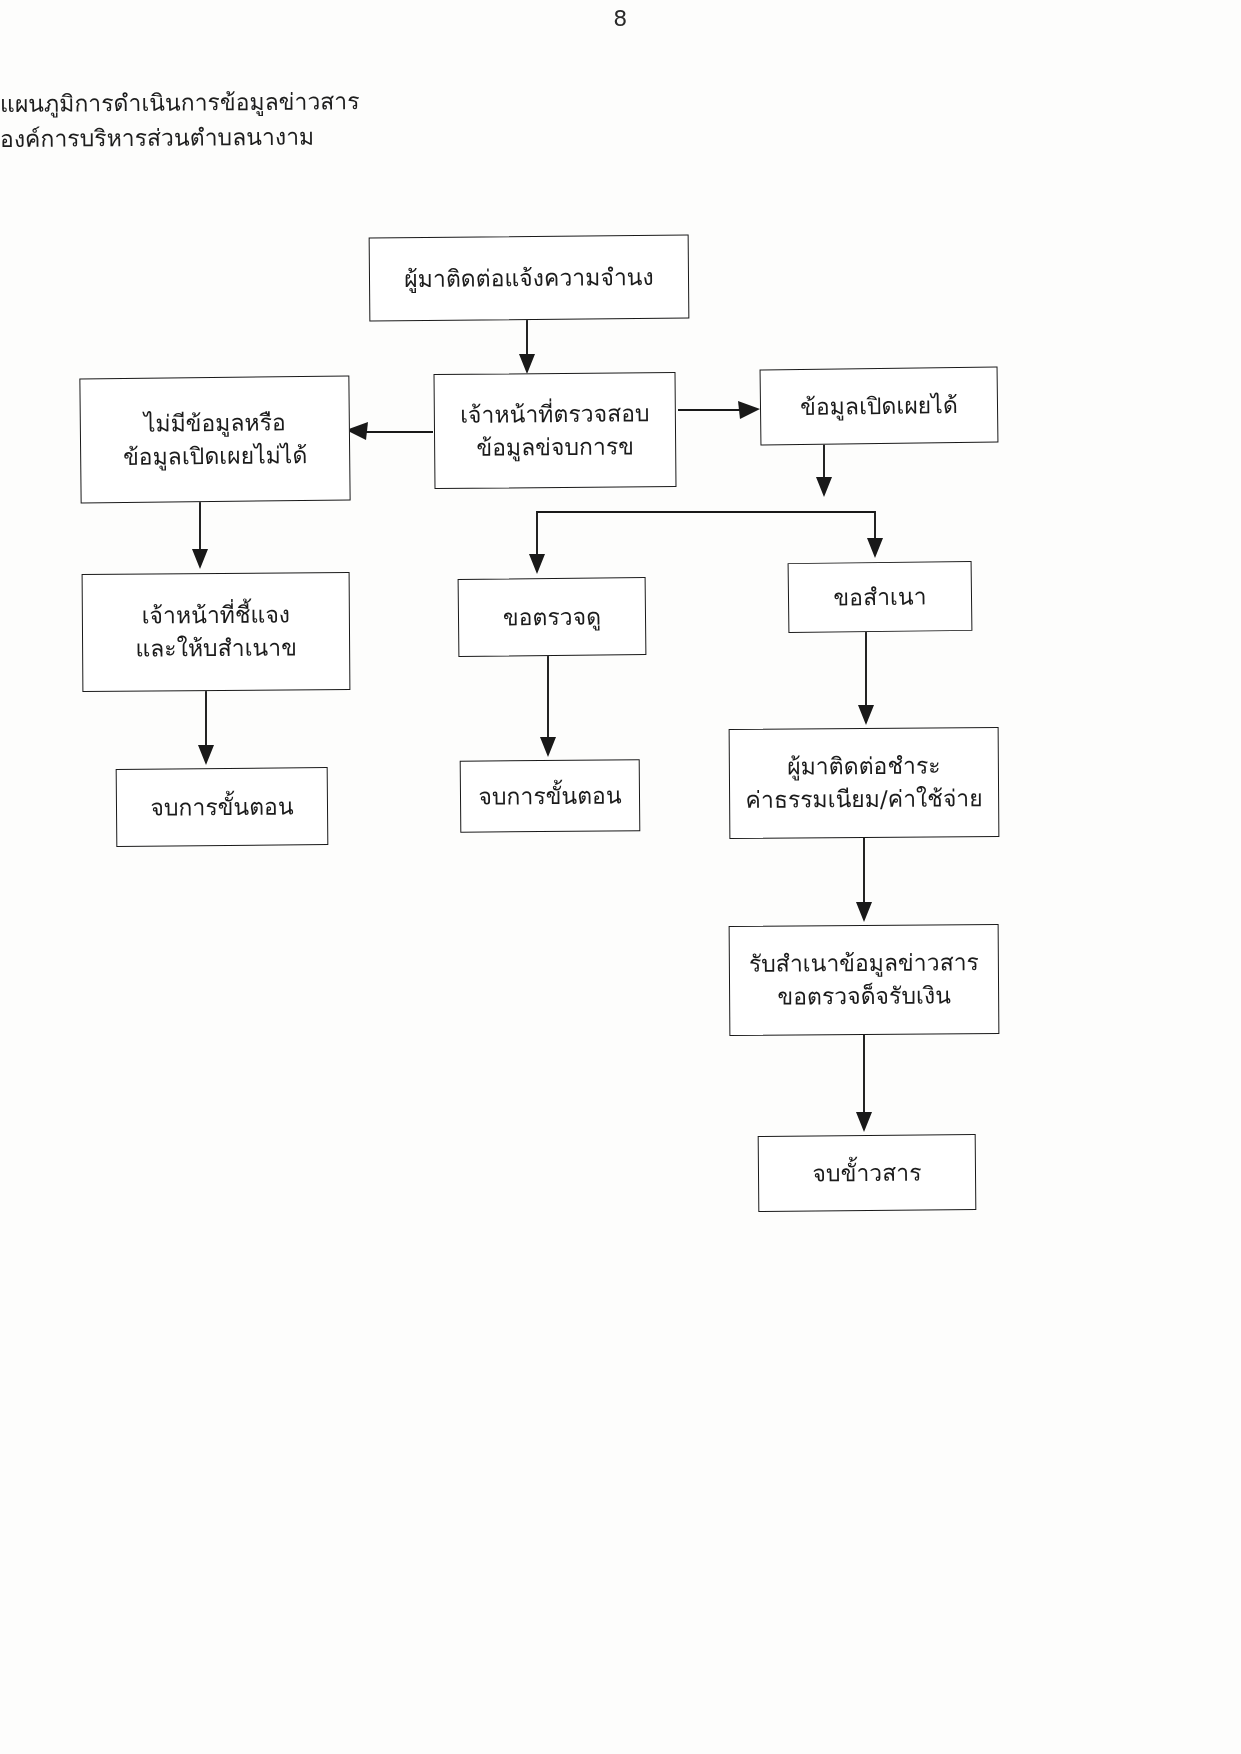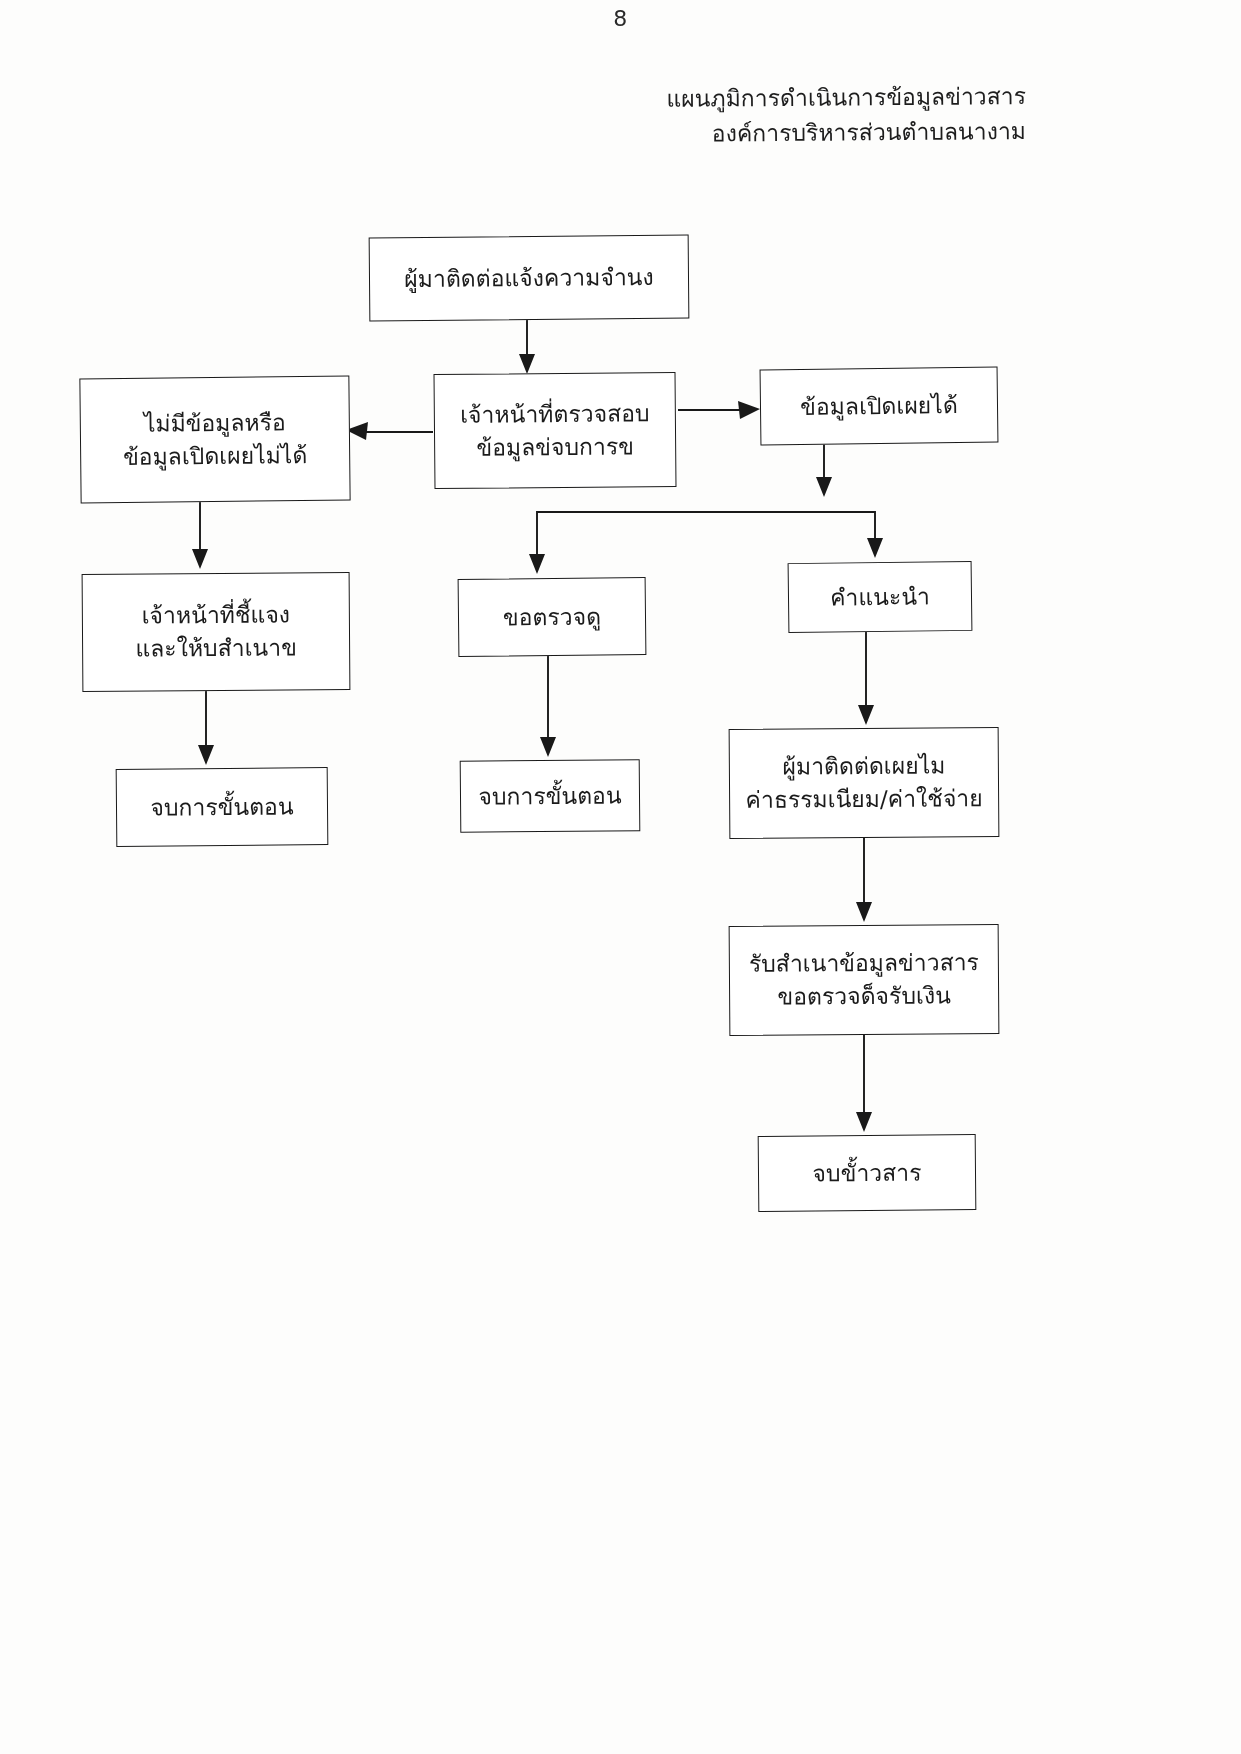--- a/index.html
+++ b/index.html
@@ -32,23 +32,22 @@
     font-size: 22px;
     color: #2a2a2a;
     letter-spacing: 0.5px;
   }
 
   #title-block {
     position: absolute;
     top: 84px;
     left: 0;
     width: 1018px;
-    text-align: right;
+    text-align: left;
     line-height: 1.45;
-    margin-left: 8px;
   }
   #title-block .title-line {
     font-size: 23px;
     color: #1d1d1d;
     display: block;
     transform: rotate(-0.45deg);
   }
   #title-block .title-line.second {
     margin-top: 2px;
   }
@@ -173,33 +172,33 @@
   <div class="node" id="node-explain">
     <span class="ln">เจ้าหน้าที่ชี้แจง</span>
     <span class="ln">และให้บสำเนาข</span>
   </div>
 
   <div class="node" id="node-inspect">
     <span class="ln">ขอตรวจดู</span>
   </div>
 
   <div class="node" id="node-copy">
-    <span class="ln">คำแนะนำ</span>
+    <span class="ln">ขอสำเนา</span>
   </div>
 
   <div class="node" id="node-end1">
     <span class="ln">จบการขั้นตอน</span>
   </div>
 
   <div class="node" id="node-end2">
     <span class="ln">จบการขั้นตอน</span>
   </div>
 
   <div class="node" id="node-fee">
-    <span class="ln">ผู้มาติดต่ดเผยไม</span>
+    <span class="ln">ผู้มาติดต่อชำระ</span>
     <span class="ln">ค่าธรรมเนียม/ค่าใช้จ่าย</span>
   </div>
 
   <div class="node" id="node-receive">
     <span class="ln">รับสำเนาข้อมูลข่าวสาร</span>
     <span class="ln">ขอตรวจด็จรับเงิน</span>
   </div>
 
   <div class="node" id="node-end3">
     <span class="ln">จบขั้าวสาร</span>

